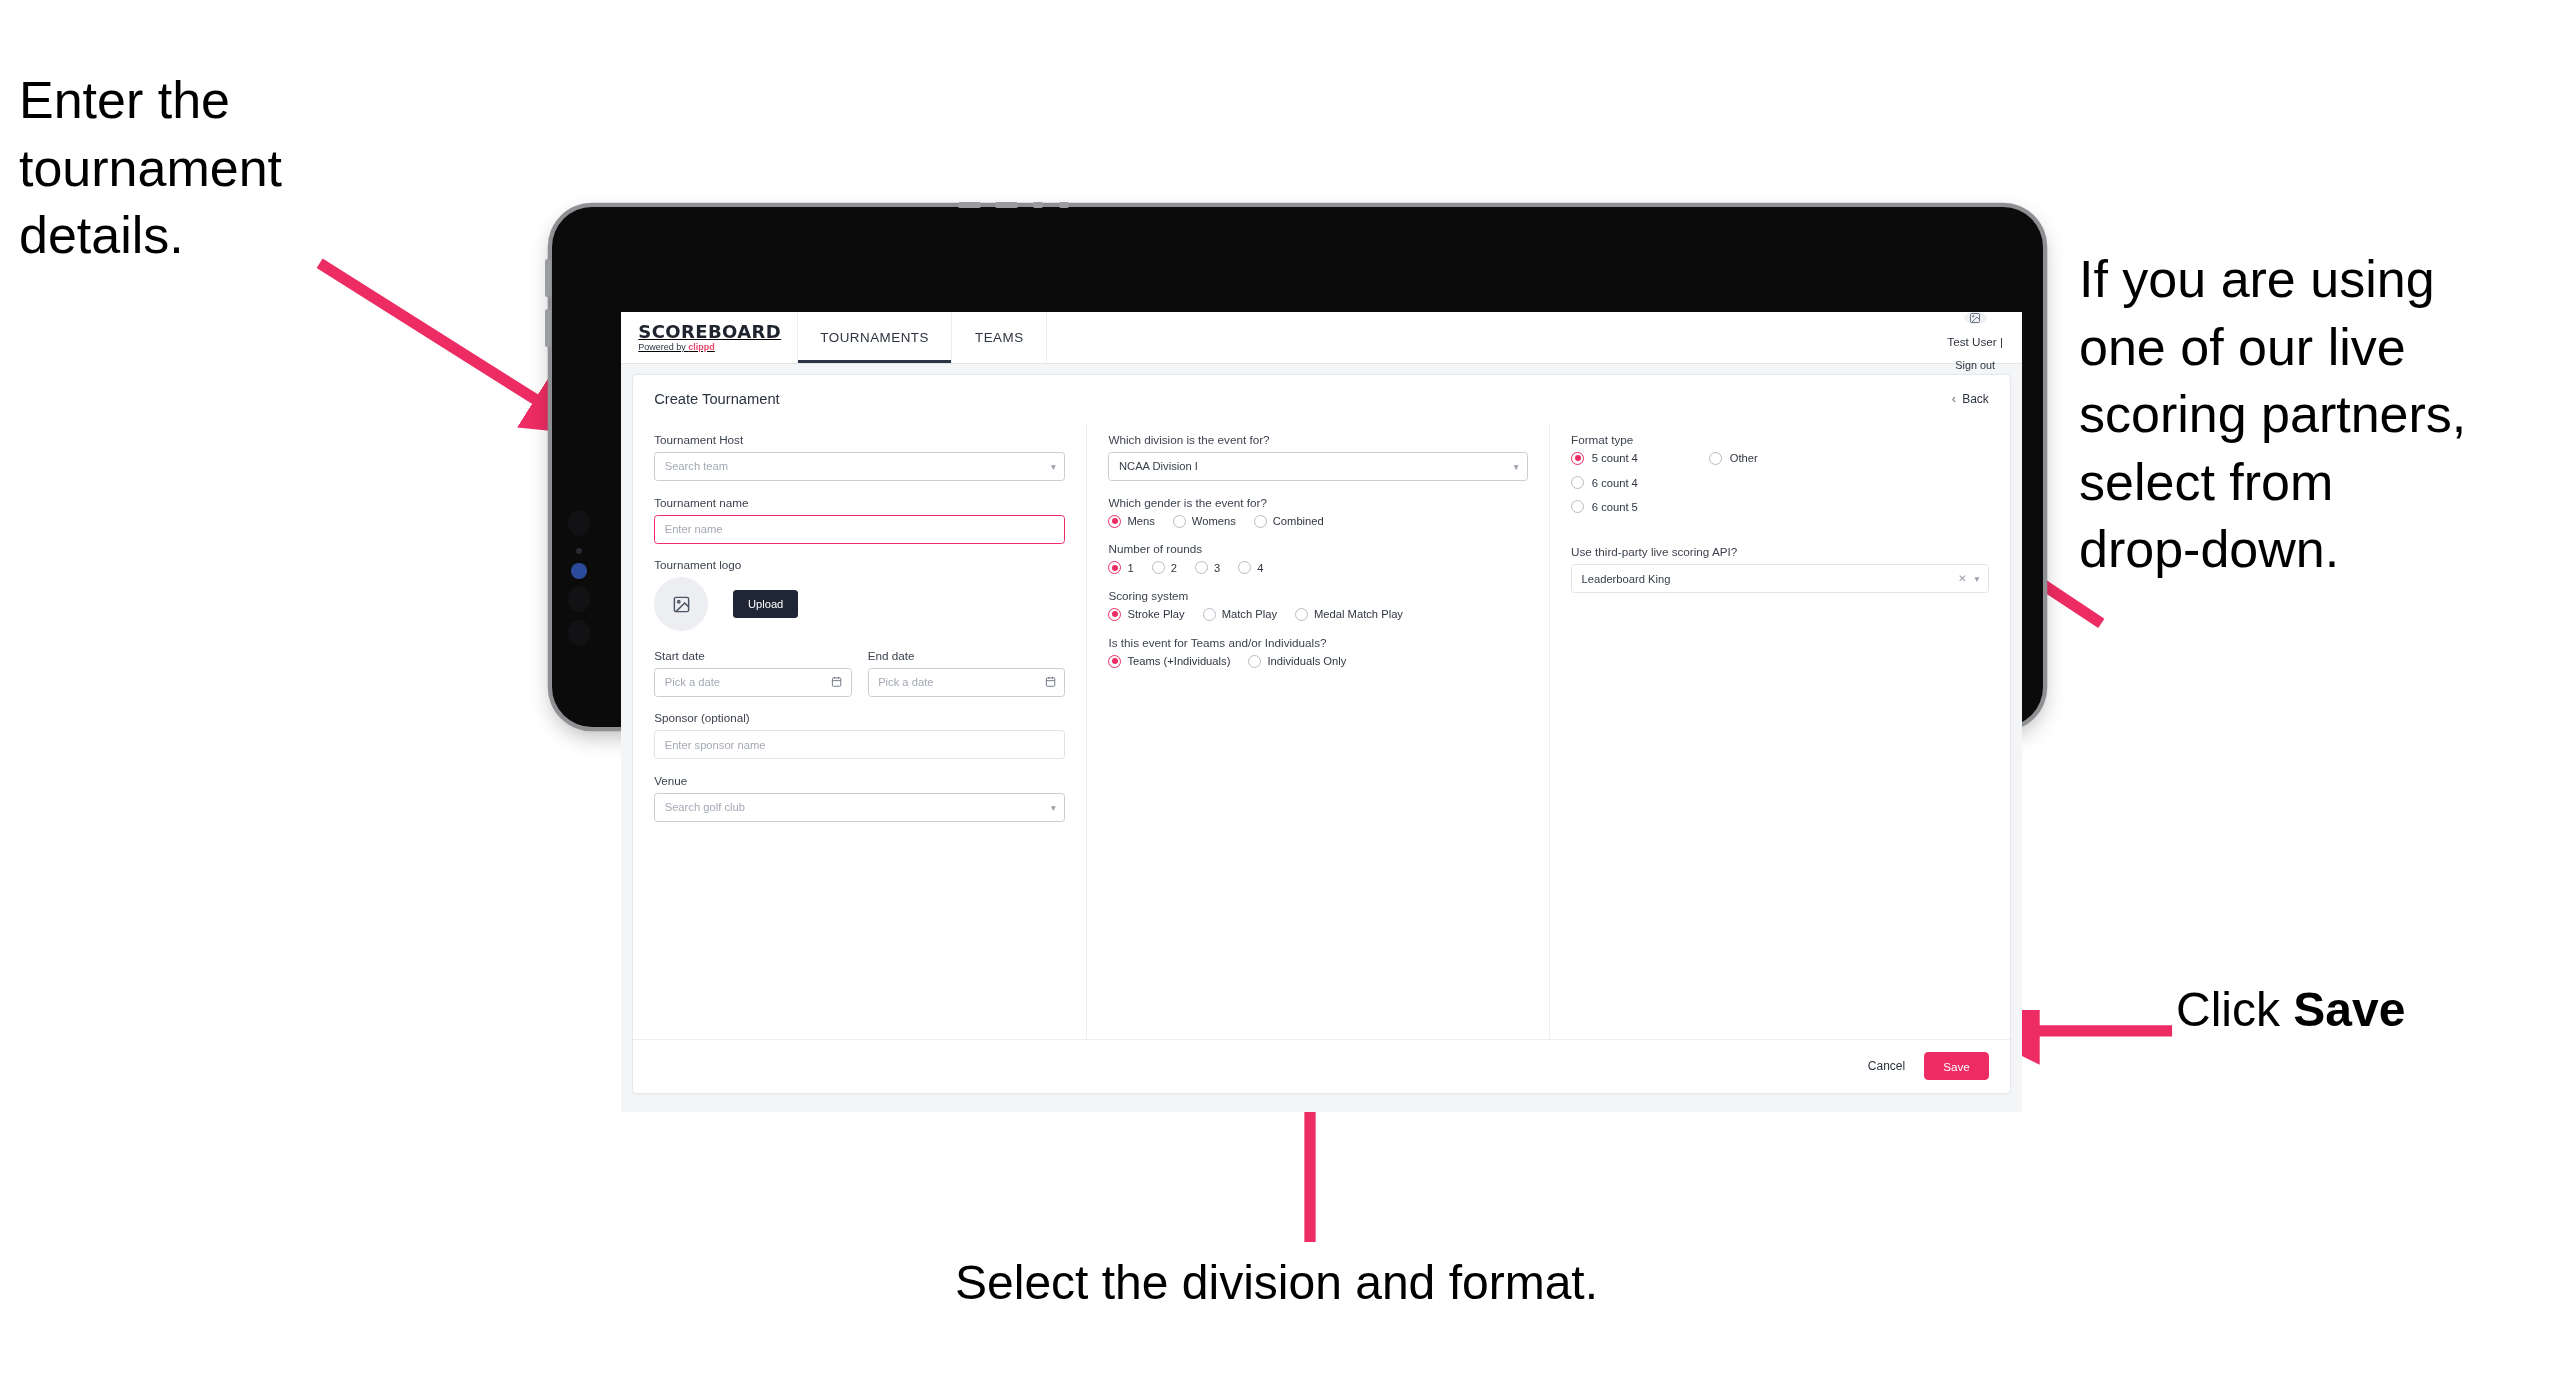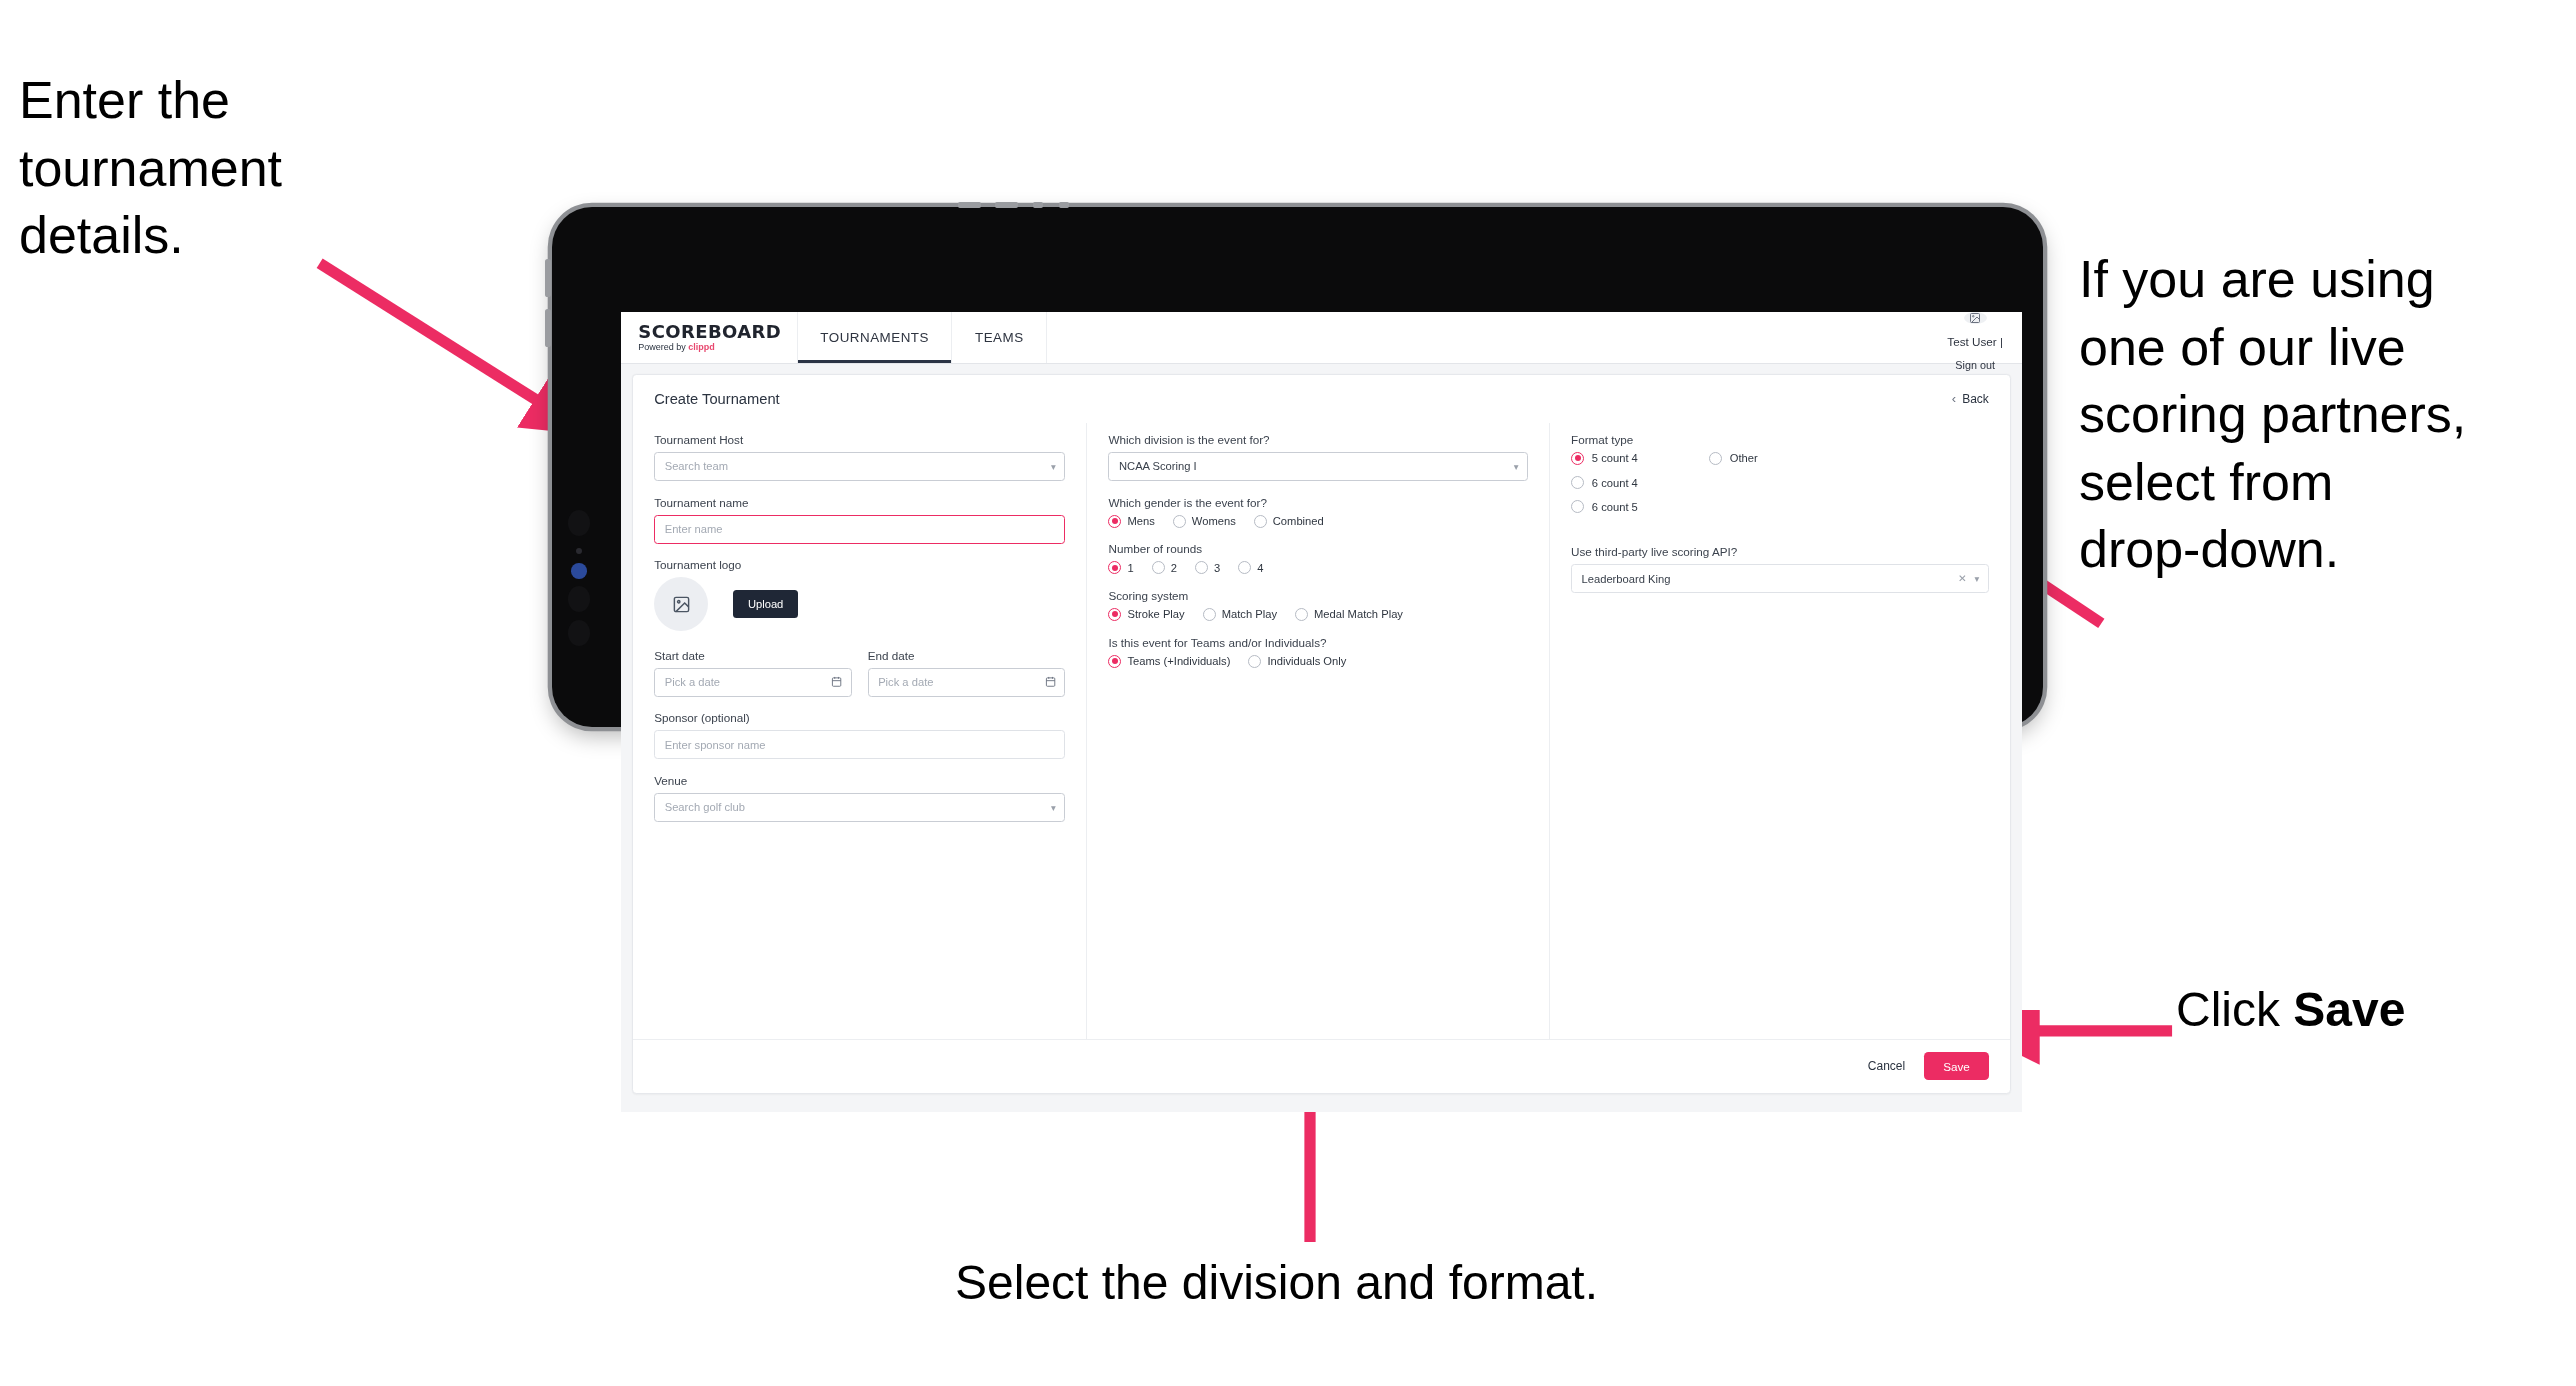--- a/index.html
+++ b/index.html
@@ -62,21 +62,21 @@
 
   
   #appbar {
     height: 52px; background: #ffffff;
     border-bottom: 0.9px solid #e3e5e9;
     display: flex; align-items: stretch;
     position: relative;
   }
   #brand {
     display: flex; flex-direction: column; justify-content: center;
-    padding-left: 17.3px; padding-right: 15.6px;
+    padding-left: 17.3px; padding-right: 15.6px; text-decoration: underline;
   }
   #brand-title {
     font-family: "DejaVu Sans", sans-serif;
     font-weight: 700; font-size: 18px; letter-spacing: 0.4px;
     color: #20242e; line-height: 1;
   }
   #brand-sub {
     font-size: 9px; color: #2b3340; margin-top: 2.6px; line-height: 1;
   }
   #brand-sub .clippd { color: #e8486f; font-weight: 700; }
@@ -389,21 +389,21 @@
               </span>
             </div>
           </div>
         </div>
 
         <div class="col col-2">
 
           <div class="field">
             <label class="fl">Which division is the event for?</label>
             <div class="inp">
-              <span class="val">NCAA Scoring I</span>
+              <span class="val">NCAA Division I</span>
               <span class="right-ic">
                 <span class="spin">▾</span>
               </span>
             </div>
           </div>
 
           <label class="fl">Which gender is the event for?</label>
           <div class="radio-row">
             <div class="rg">
               <span class="rad on"></span>

